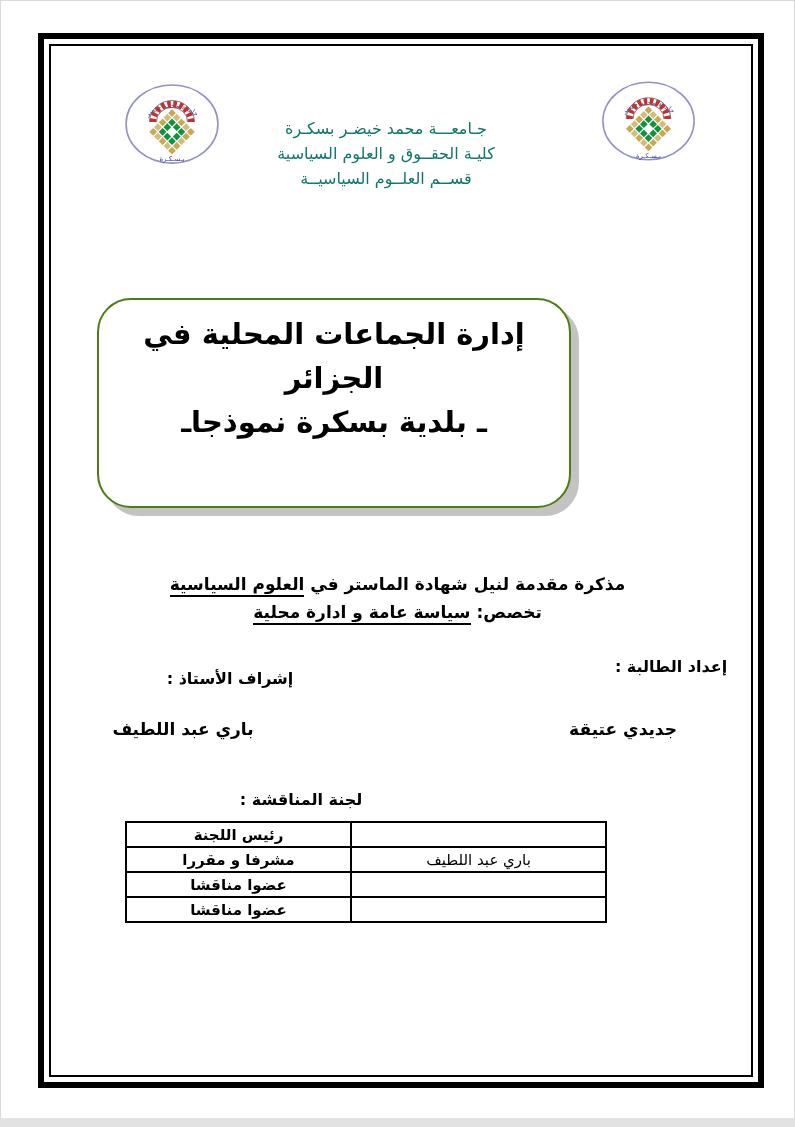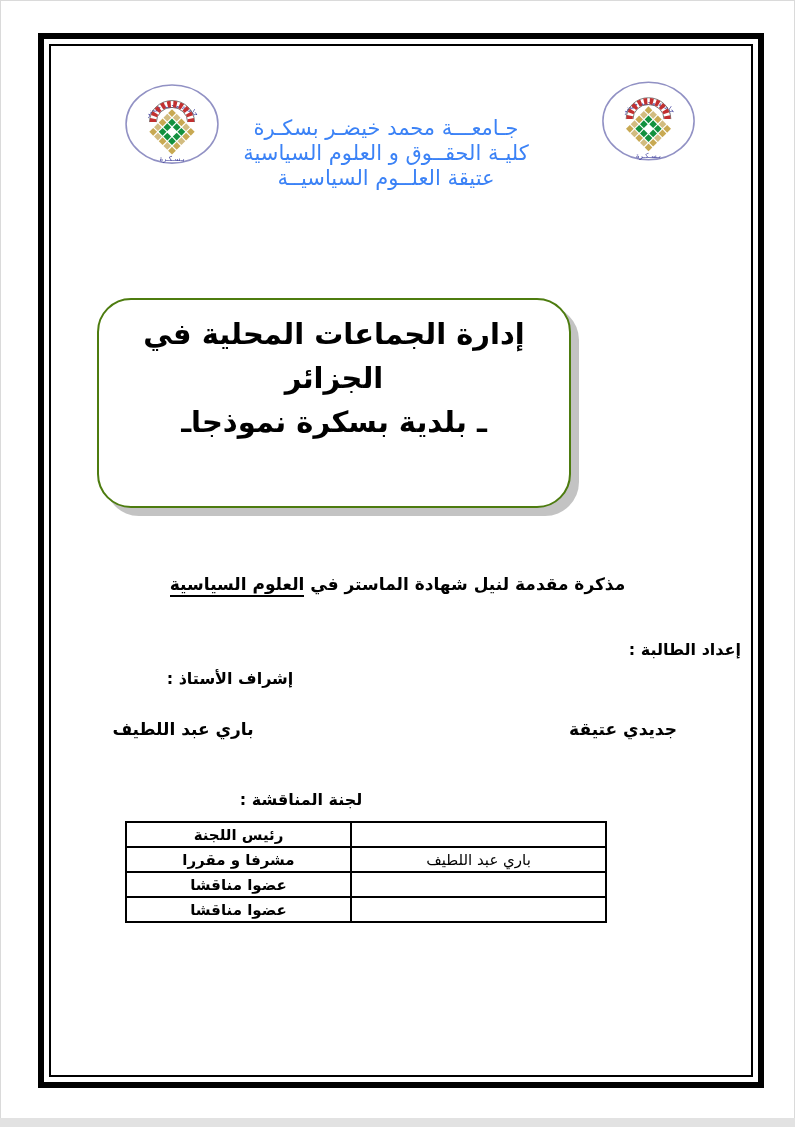--- a/index.html
+++ b/index.html
@@ -34,21 +34,21 @@
   .abs { position: absolute; }
 
   .logo { width: 100px; height: 86px; }
   .logo-left  { left: 122px; top: 82px; }
   .logo-right { left: 600px; top: 79px; width: 97px; }
   .logo svg { width: 100%; height: 100%; display: block; }
 
   .header-block {
     left: 236px; top: 116px; width: 300px;
     text-align: center; direction: rtl;
-    font-size: 21px; line-height: 25px; color: #3b82f6;
+    font-size: 16px; line-height: 25px; color: #0f766e;
   }
 
   .title-box {
     left: 97px; top: 298px; width: 474px; height: 210px;
     border: 2px solid #4d7c0f; border-radius: 34px;
     box-shadow: 8px 8px 0 #c3c3c3;
     background: #fff;
     text-align: center; direction: rtl;
     padding-top: 12px;
   }
@@ -59,21 +59,21 @@
   .memoir {
     left: 0; top: 570px; width: 100%;
     text-align: center; direction: rtl;
     font-size: 17px; font-weight: bold; line-height: 28px; color: #000;
   }
   .uline { border-bottom: 2px solid #000; padding-bottom: 1px; }
 
   .label-line { font-size: 16px; font-weight: bold; direction: rtl; text-align: center; margin-left: 48px; }
   .name-line  { font-size: 17px; font-weight: bold; direction: rtl; text-align: center; }
 
-  .prep-student-label    { left: 553px; top: 640px; width: 140px; text-align: right; }
+  .prep-student-label    { left: 553px; top: 657px; width: 140px; }
   .prep-supervisor-label { left: 112px; top: 669px; width: 140px; }
   .prep-student-name     { left: 553px; top: 719px; width: 140px; }
   .prep-supervisor-name  { left: 108px; top: 719px; width: 150px; }
 
   .committee-heading {
     left: 231px; top: 790px; width: 140px;
     font-size: 16px; font-weight: bold; direction: rtl; text-align: center;
   }
   .committee-table {
     left: 125px; top: 821px; width: 480px;
@@ -182,30 +182,31 @@
           <rect x="4" y="10.8" width="5.6" height="5.6" fill="#d2bc80"></rect>
           <rect x="10.8" y="10.8" width="5.6" height="5.6" fill="#c8a952"></rect>
       </g>
       <text x="50" y="81" font-size="7" fill="#3d3d9b" text-anchor="middle">بـسـكـرة</text>
     </svg>
   </div>
 
   <div class="abs header-block">
     <div>جـامعـــة محمد خيضـر بسكـرة</div>
     <div>كليـة الحقــوق و العلوم السياسية</div>
-    <div>عتيقة العلــوم السياسيــة</div>
+    <div>قســم العلــوم السياسيــة</div>
   </div>
 
   <div class="abs title-box">
     <div class="title-line">إدارة الجماعات المحلية في الجزائر</div>
     <div class="title-line">ـ بلدية بسكرة نموذجاـ</div>
   </div>
 
   <div class="abs memoir">
     <div><span>مذكرة مقدمة لنيل شهادة الماستر في </span><span class="uline">العلوم السياسية</span></div>
+    <div><span>تخصص: </span><span class="uline">سياسة عامة و ادارة محلية</span></div>
   </div>
 
   <div class="abs label-line prep-student-label">إعداد الطالبة :</div>
   <div class="abs label-line prep-supervisor-label">إشراف الأستاذ :</div>
   <div class="abs name-line prep-student-name">جديدي عتيقة</div>
   <div class="abs name-line prep-supervisor-name">باري عبد اللطيف</div>
 
   <div class="abs committee-heading">لجنة المناقشة :</div>
 
   <table class="abs committee-table">

